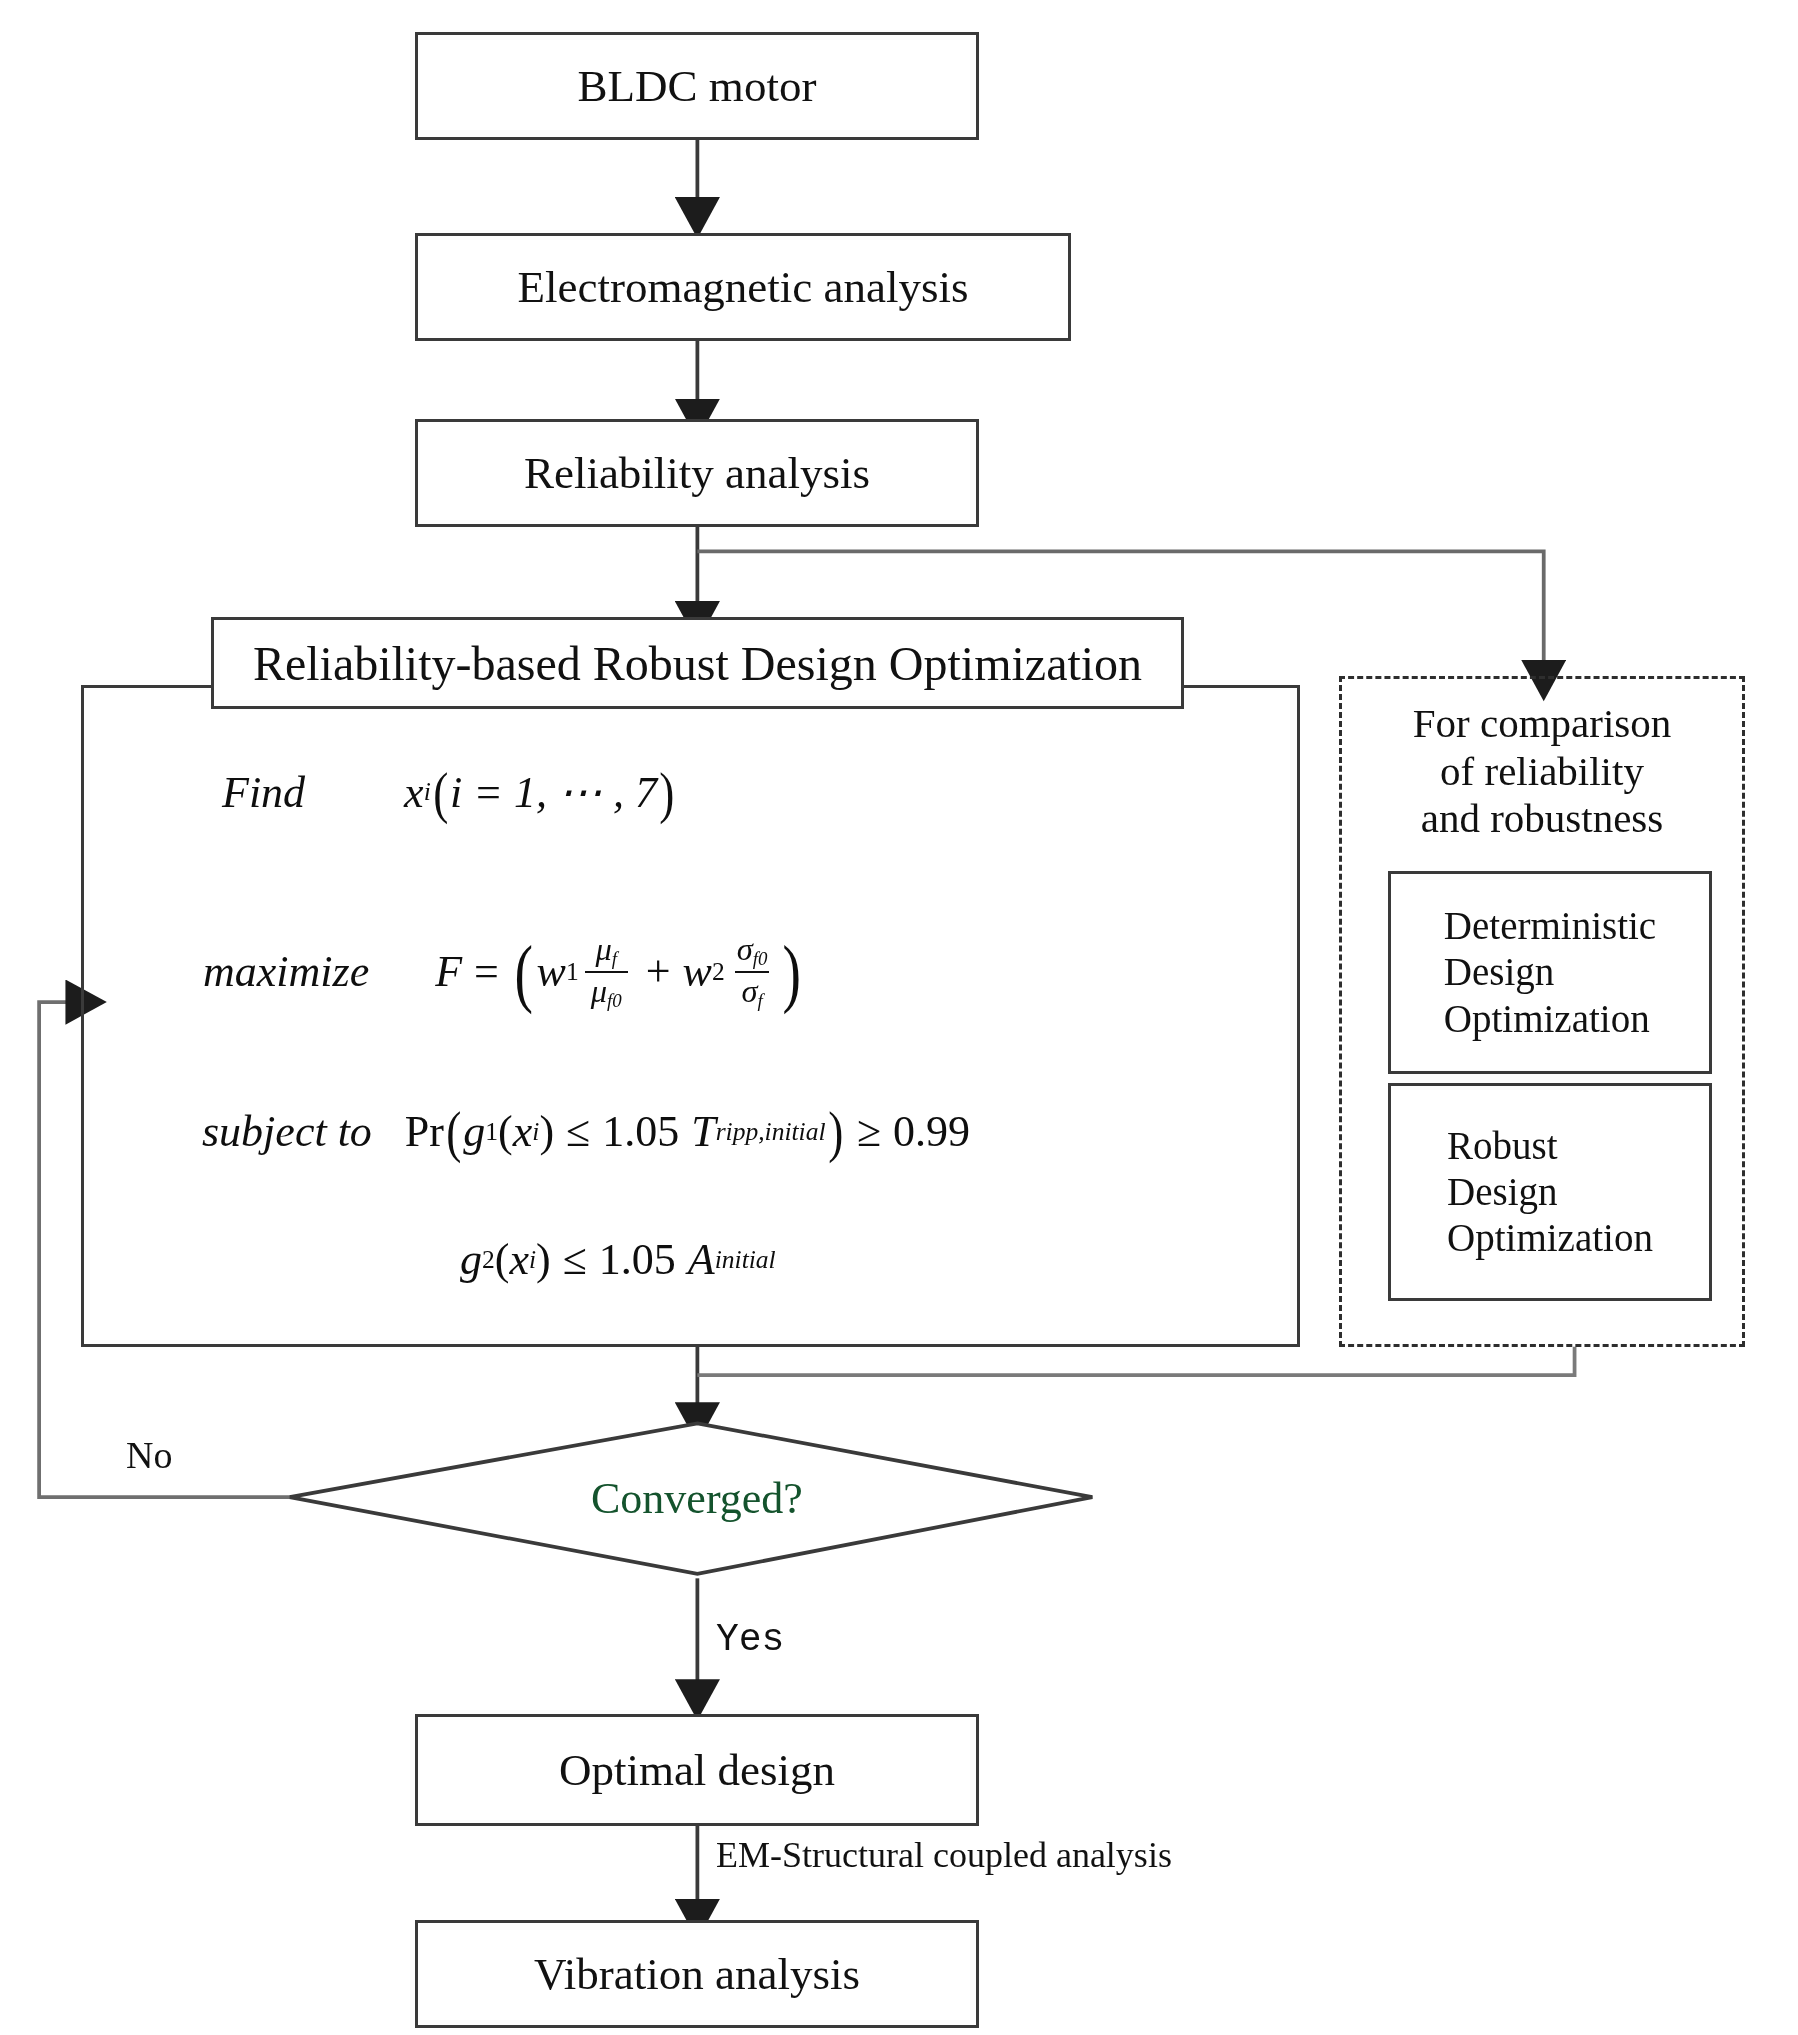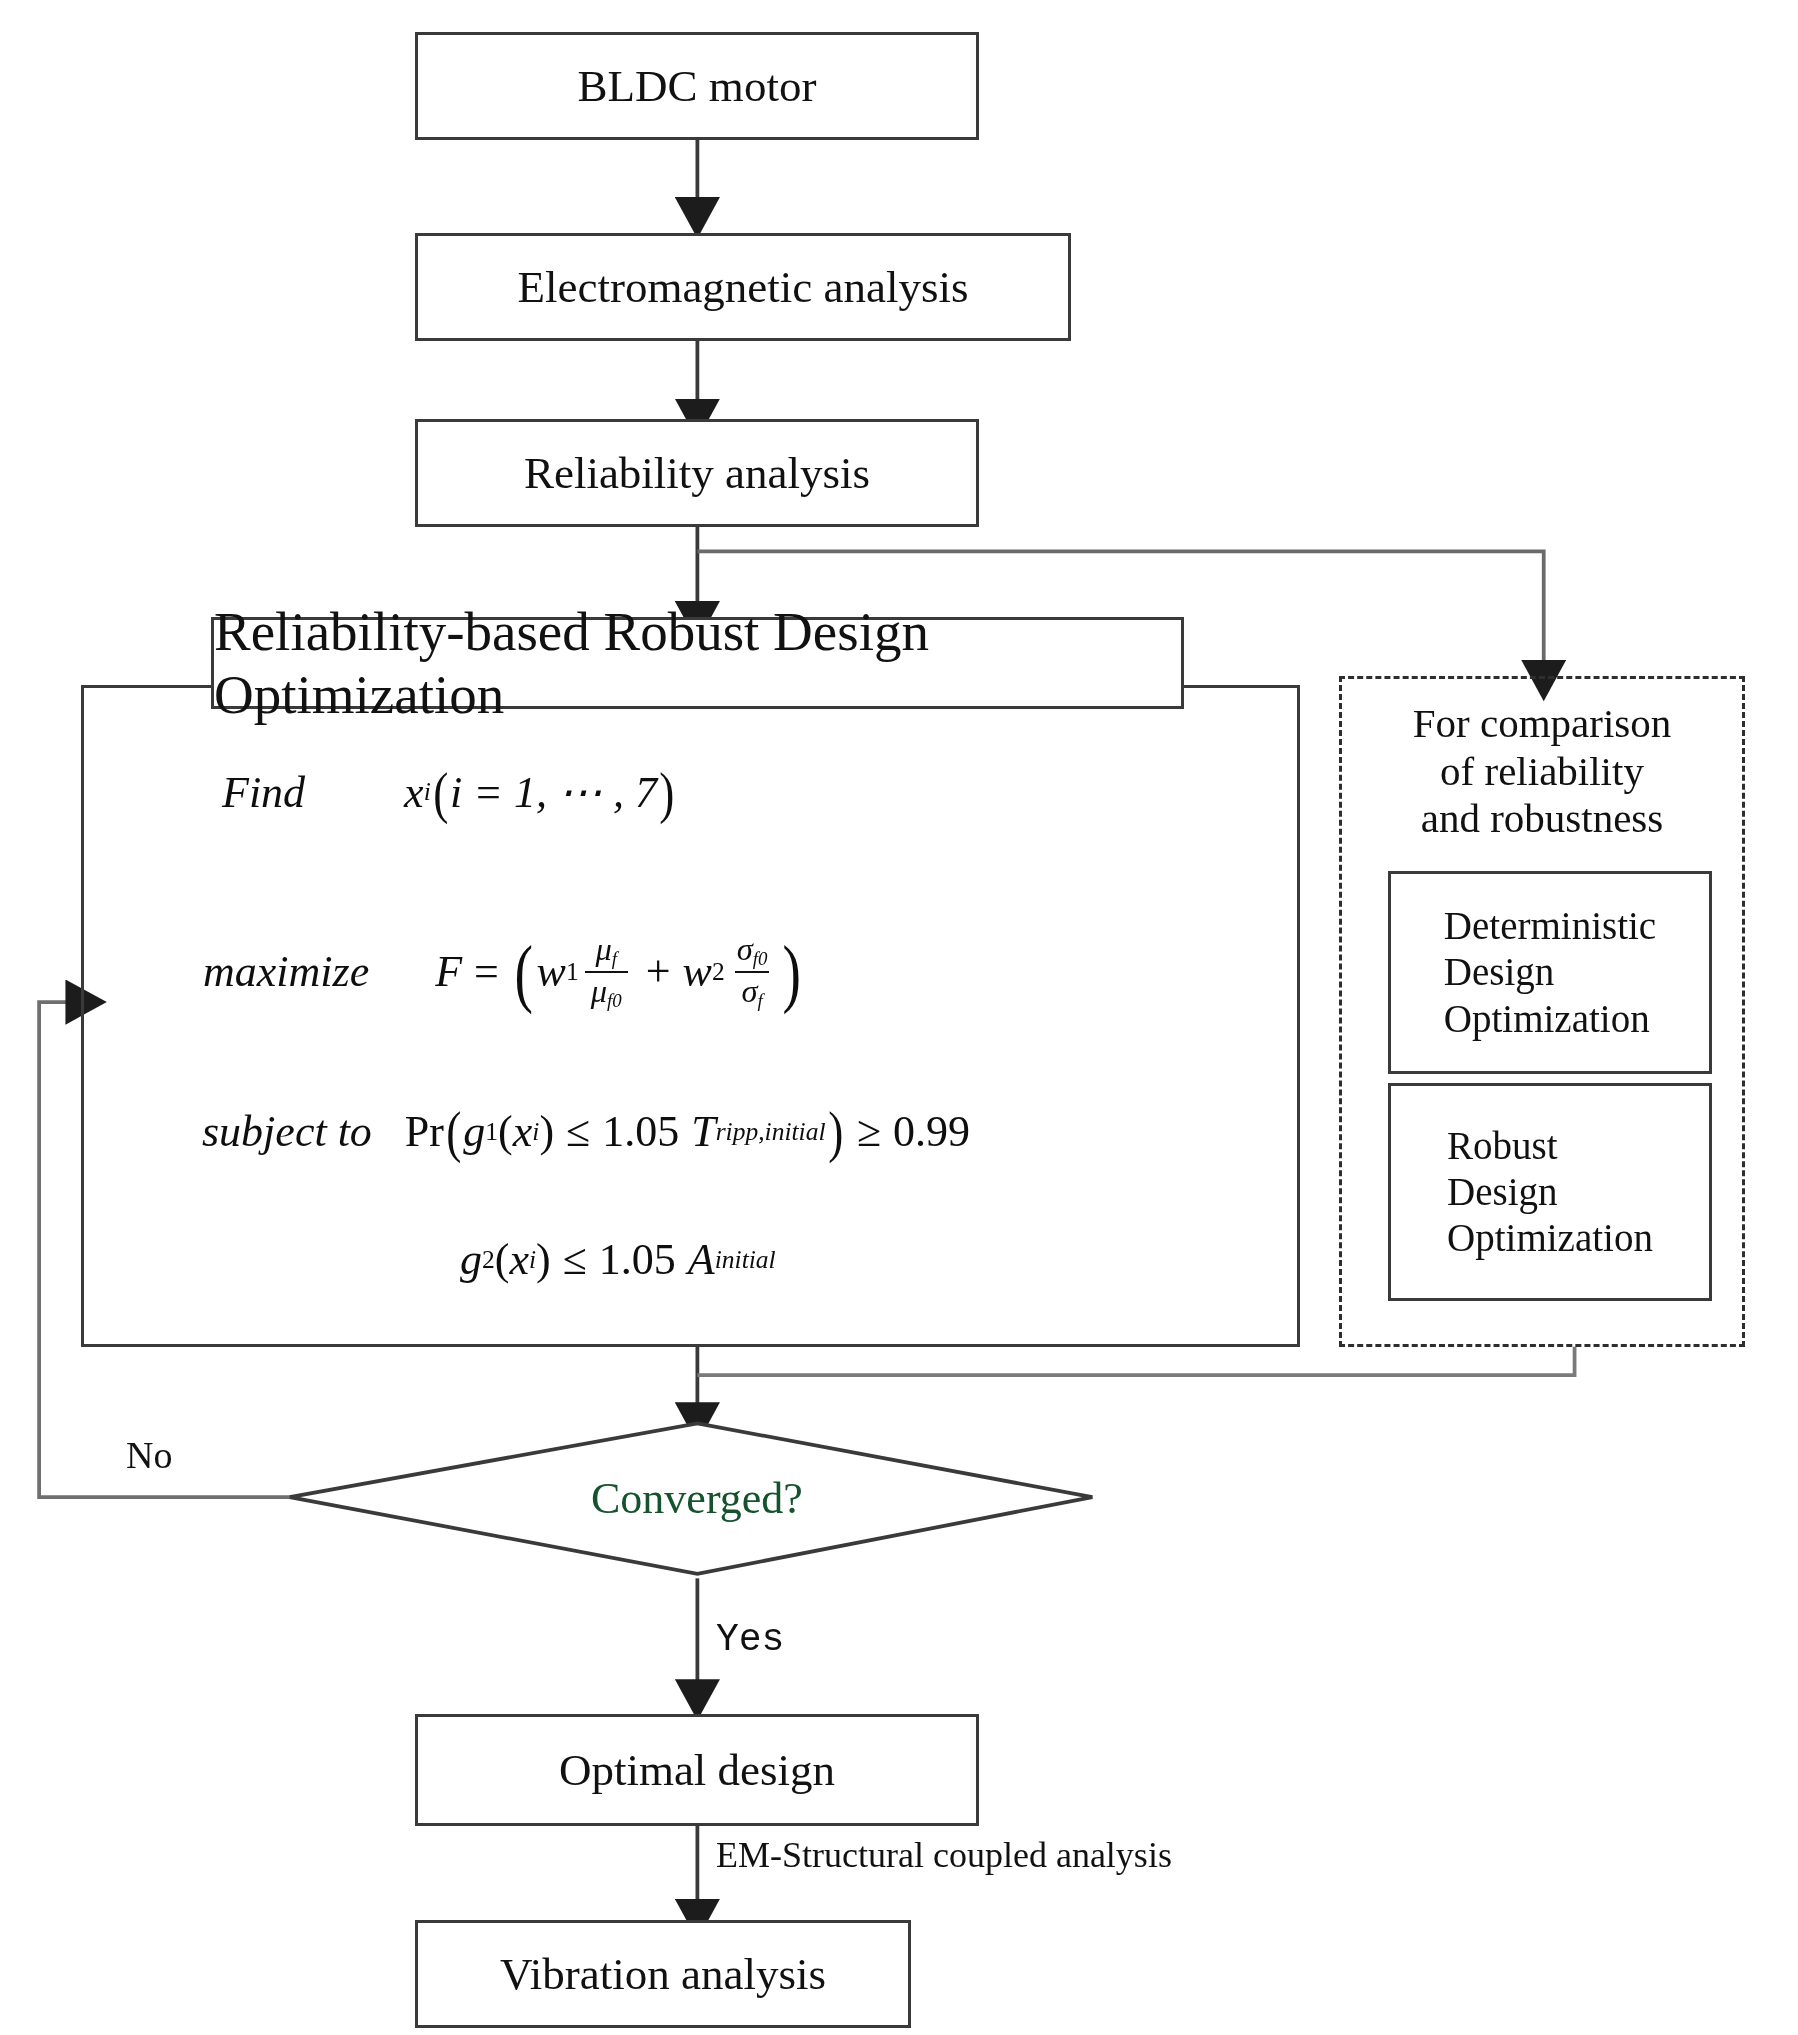--- a/index.html
+++ b/index.html
@@ -47,21 +47,21 @@
     background: transparent;
   }
   .title-box {
     position: absolute;
     box-sizing: border-box;
     border: 3px solid #3a3a3a;
     background: #ffffff;
     display: flex;
     align-items: center;
     justify-content: center;
-    font-size: 55px;
+    font-size: 48px;
     color: #111111;
     z-index: 3;
   }
   .step-box { font-size: 45px; }
   .cmp-title {
     position: absolute;
     text-align: center;
     font-size: 41px;
     line-height: 1.16;
     color: #111111;
@@ -309,18 +309,18 @@
   <div class="edge-label" style="left:126px; top:1433px;">No</div>
 
   <div class="edge-label" style="left:716px; top:1618px;font-family:Liberation Mono, monospace;">Yes</div>
 
   <div class="node step-box" style="left:415px; top:1714px; width:564px; height:112px;">
     <span>Optimal design</span>
   </div>
 
   <div class="edge-label" style="left:716px; top:1834px; font-size:36px;">EM-Structural coupled analysis</div>
 
-  <div class="node step-box" style="left:415px; top:1920px; width:496px; height:108px;">
+  <div class="node step-box" style="left:415px; top:1920px; width:564px; height:108px;">
     <span>Vibration analysis</span>
   </div>
 
 </div>
 
 
 </body></html>

